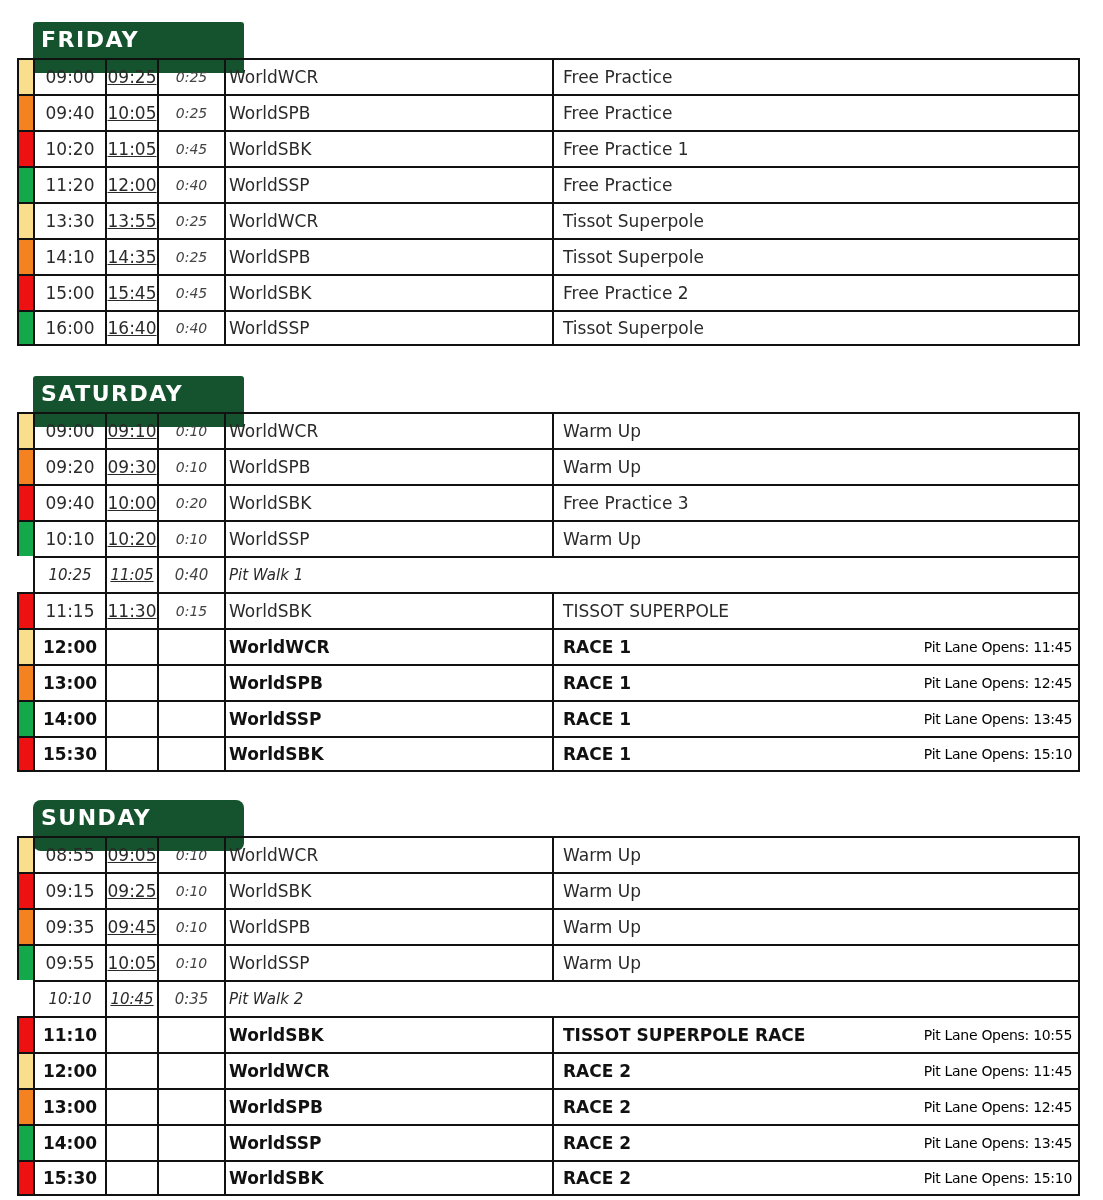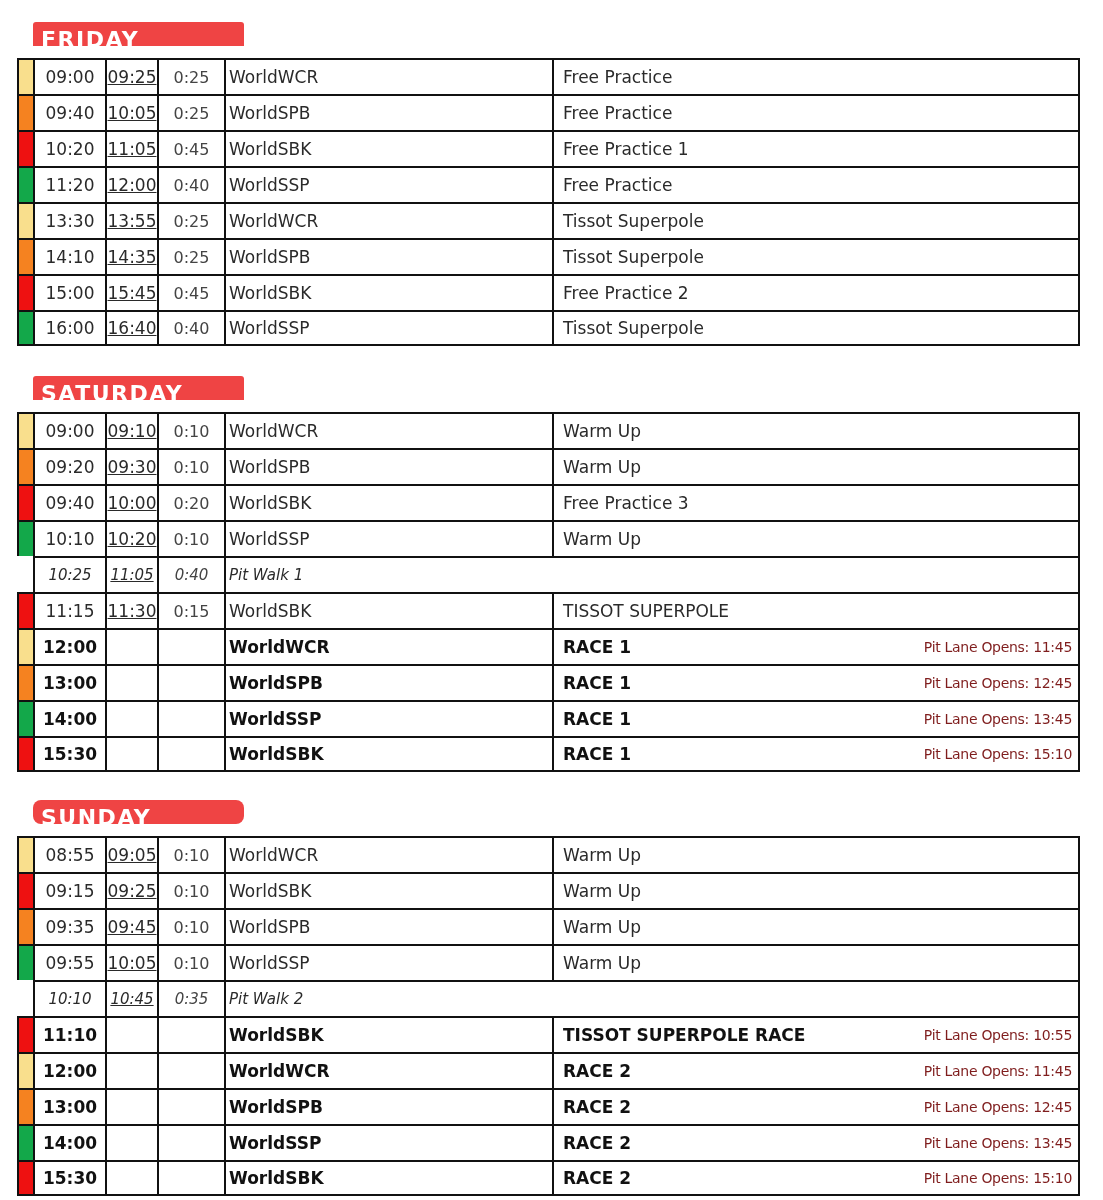--- a/index.html
+++ b/index.html
@@ -1,36 +1,36 @@
 <!DOCTYPE html>
 <html><head>
 <meta charset="utf-8">
 <style>
   html, body { margin:0; padding:0; background:#ffffff; }
   body { width:1103px; height:1200px; position:relative; overflow:hidden;
          font-family:"DejaVu Sans", sans-serif; color:#2a2a2a; }
   .day { position:absolute; left:0; width:1103px; }
-  .day-tab { position:absolute; left:33px; width:211px; height:24px;
-             background:#ef4444; border-radius:3px 3px 0 0;
+  .day-tab { position:absolute; left:33px; width:211px; height:51px;
+             background:#14532d; border-radius:3px 3px 0 0;
              color:#ffffff; font-family:"DejaVu Sans", sans-serif; font-weight:bold;
              font-size:22px; letter-spacing:1.5px; line-height:36px; padding-left:8px; box-sizing:border-box; }
   .rows { position:absolute; left:17px; width:1081px; }
   .row { position:relative; height:36px; display:flex; box-sizing:border-box; }
   .strip { width:16px; border:2px solid #111; border-right:none; border-bottom:none; box-sizing:border-box; }
   .row:last-child .strip { border-bottom:2px solid #111; }
   .cell { box-sizing:border-box; border-left:2px solid #111; border-top:2px solid #111;
           display:flex; align-items:center; font-size:17px; white-space:nowrap; }
   .row:last-child .cell { border-bottom:2px solid #111; }
   .c-start { width:72px; justify-content:center; }
   .c-end   { width:52px; justify-content:center;text-decoration:underline; }
-  .c-dur   { width:67px; justify-content:center; font-size:16px; color:#444; }
+  .c-dur   { width:67px; justify-content:center; font-style:italic; font-size:14px; color:#444; }
   .c-class { width:328px; padding-left:3px; }
   .c-sess  { width:528px; padding-left:9px; padding-right:6px; border-right:2px solid #111;
              justify-content:space-between; }
-  .pit { color:#7f1d1d; font-size:14px; letter-spacing:-0.3px; }
+  .pit { color:#000000; font-size:14px; letter-spacing:-0.3px; }
   .bold .c-start, .bold .c-class, .bold .sess-name { font-weight:bold; color:#111; }
   .italic .cell { font-style:italic; font-size:15px; }
   .italic .strip { border-top:none; border-left:none; }
   .italic .c-sess { border-left:none; }
 </style>
 </head>
 <body>
 
 <div class="day" style="top:22px;">
   <div class="day-tab" style="top:0;">FRIDAY</div>

